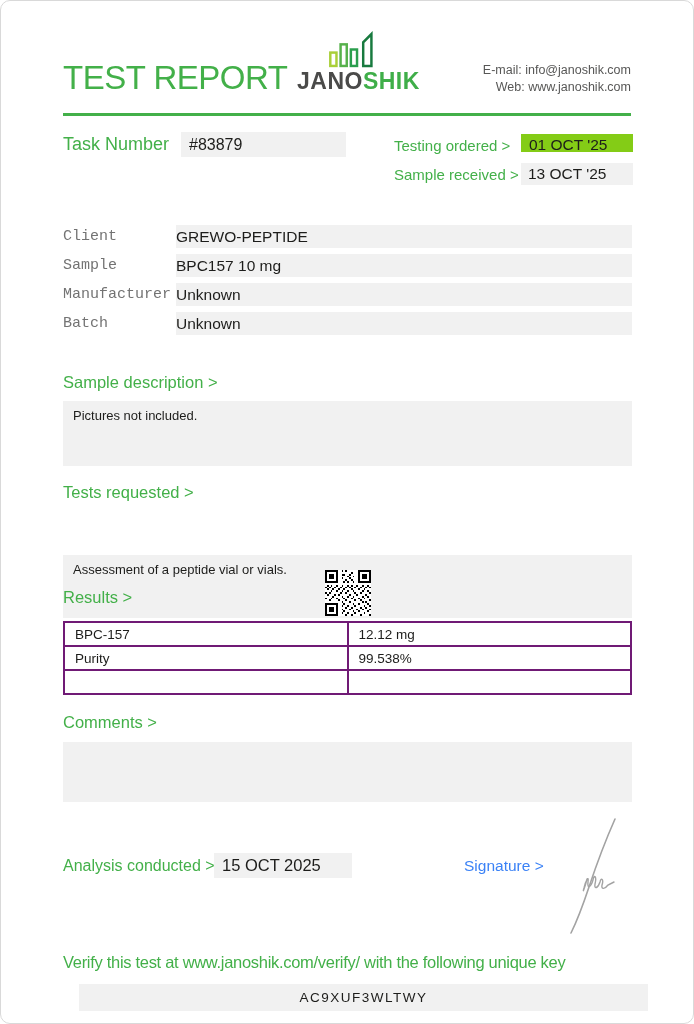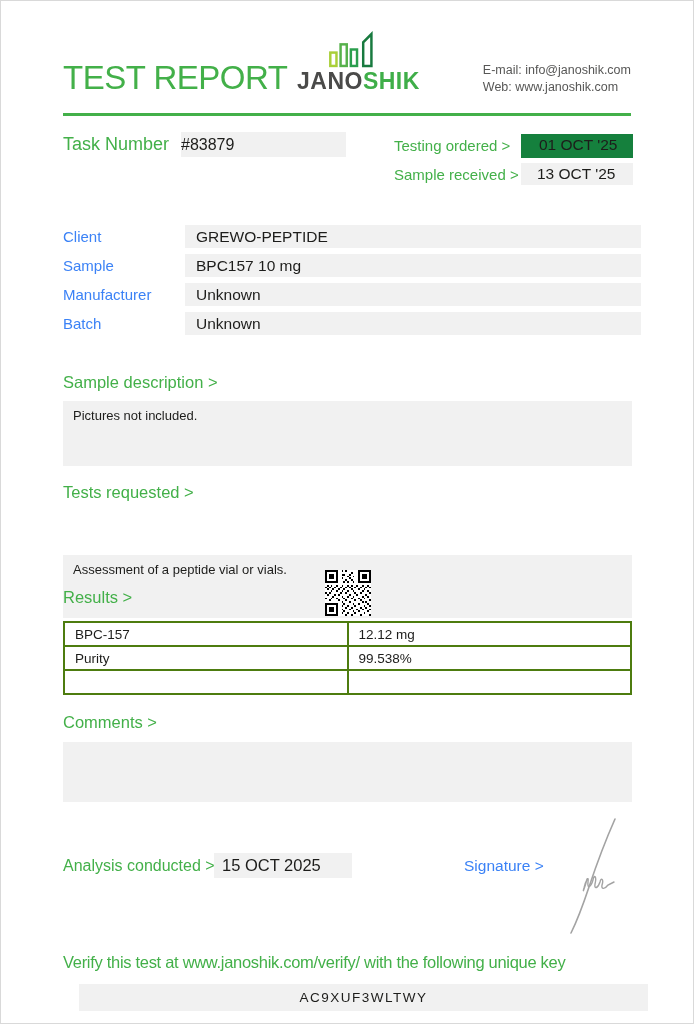--- a/index.html
+++ b/index.html
@@ -1,58 +1,58 @@
 <!DOCTYPE html>
 <html><head>
 <meta charset="utf-8">
 <style>
   * { margin:0; padding:0; box-sizing:border-box; }
   html,body { background:#fff; }
   body { font-family:"Liberation Sans", sans-serif; color:#1d1d1b; }
   .page {
     position:relative; width:694px; height:1024px; background:#fff;
-    border:1px solid #d9d9d9; border-radius:0; overflow:hidden;
+    border:1px solid #d9d9d9; border-radius:10px; overflow:hidden;
   }
 
   
   .title { position:absolute; left:62px; top:58px; font-size:33px; letter-spacing:-0.5px; color:#43b049; font-weight:400; }
   .logo { position:absolute; left:296px; top:30px; width:118px; text-align:right; }
   .logo-icon { display:block; margin:0 auto; }
   .logo-text { font-size:23px; font-weight:700; letter-spacing:0.5px; color:#4a4a49; line-height:1; margin-top:2px; }
   .logo-text .p2 { color:#3fae49; }
-  .contact { position:absolute; right:62px; top:61px; font-size:12.5px; line-height:17px; color:#575756; }
+  .contact { position:absolute; right:62px; top:61px; text-align:right; font-size:12.5px; line-height:17px; color:#575756; }
   .divider { position:absolute; left:62px; right:62px; top:112px; height:3px; background:#43b049; }
 
   
   .task-label { position:absolute; left:62px; top:133px; font-size:18px; color:#43b049; }
-  .task-box { position:absolute; left:180px; top:131px; width:165px; height:25px; background:#f1f1f1; font-size:16px; line-height:25px; padding-left:0; }
+  .task-box { position:absolute; left:180px; top:131px; width:165px; height:25px; background:#f1f1f1; font-size:16px; line-height:25px; padding-left:8px; }
   .ordered-label { position:absolute; left:393px; top:136px; font-size:15px; color:#43b049; }
-  .ordered-box { position:absolute; left:520px; top:133px; width:112px; height:24px; background:#15803d; font-size:15.5px; line-height:22px; padding-left:18px; }
+  .ordered-box { position:absolute; left:520px; top:133px; width:112px; height:18px; background:#84cc16; font-size:15.5px; line-height:22px; padding-left:8px; }
   .received-label { position:absolute; left:393px; top:165px; font-size:15px; color:#43b049; }
-  .received-box { position:absolute; left:520px; top:162px; width:112px; height:22px; background:#f1f1f1; font-size:15.5px; line-height:22px; padding-left:16px; }
+  .received-box { position:absolute; left:520px; top:162px; width:112px; height:22px; background:#f1f1f1; font-size:15.5px; line-height:22px; padding-left:7px; }
 
   
-  .detail-label { position:absolute; left:62px; font-size:15px; color:#3b82f6; }
-  .detail-box { position:absolute; left:184px; width:456px; height:23px; background:#f1f1f1; font-size:15.5px; line-height:23px; padding-left:11px; }
+  .detail-label { position:absolute; left:62px; font-size:15px; color:#737373;font-family:Liberation Mono, monospace; }
+  .detail-box { position:absolute; left:175px; width:456px; height:23px; background:#f1f1f1; font-size:15.5px; line-height:23px; }
   .r0l{top:227px}.r0b{top:224px}
   .r1l{top:256px}.r1b{top:253px}
   .r2l{top:285px}.r2b{top:282px}
   .r3l{top:314px}.r3b{top:311px}
 
   
   .sec-heading { position:absolute; left:62px; font-size:16.5px; color:#43b049; }
   .sec-box { position:absolute; left:62px; width:569px; background:#f1f1f1; font-size:13px; padding:7px 10px; }
   .sd-h{top:372px} .sd-b{top:400px; height:65px;}
   .tr-h{top:482px} .tr-b{top:510px; height:63px;margin-top:44px;}
   .res-h{top:587px}
   .qr { position:absolute; left:324px; top:569px; }
 
   
   .res-table { position:absolute; left:62px; top:620px; width:569px; border-collapse:collapse; }
-  .res-table td { border:2px solid #4d7c0f; height:24px; font-size:13.5px; padding:0 0 0 10px; background:#fff; }
+  .res-table td { border:2px solid #701a75; height:24px; font-size:13.5px; padding:0 0 0 10px; background:#fff; }
   .res-table td.c1 { width:50%; }
 
   .cm-h{top:712px} .cm-b{top:741px; height:60px;}
 
   
   .analysis-label { position:absolute; left:62px; top:856px; font-size:16px; color:#43b049; }
   .analysis-box { position:absolute; left:213px; top:852px; width:138px; height:25px; background:#f1f1f1; font-size:16.5px; line-height:25px; padding-left:8px; }
   .signature-label { position:absolute; left:463px; top:856px; font-size:15.5px; color:#3b82f6; }
   .signature { position:absolute; left:552px; top:814px; }
 

